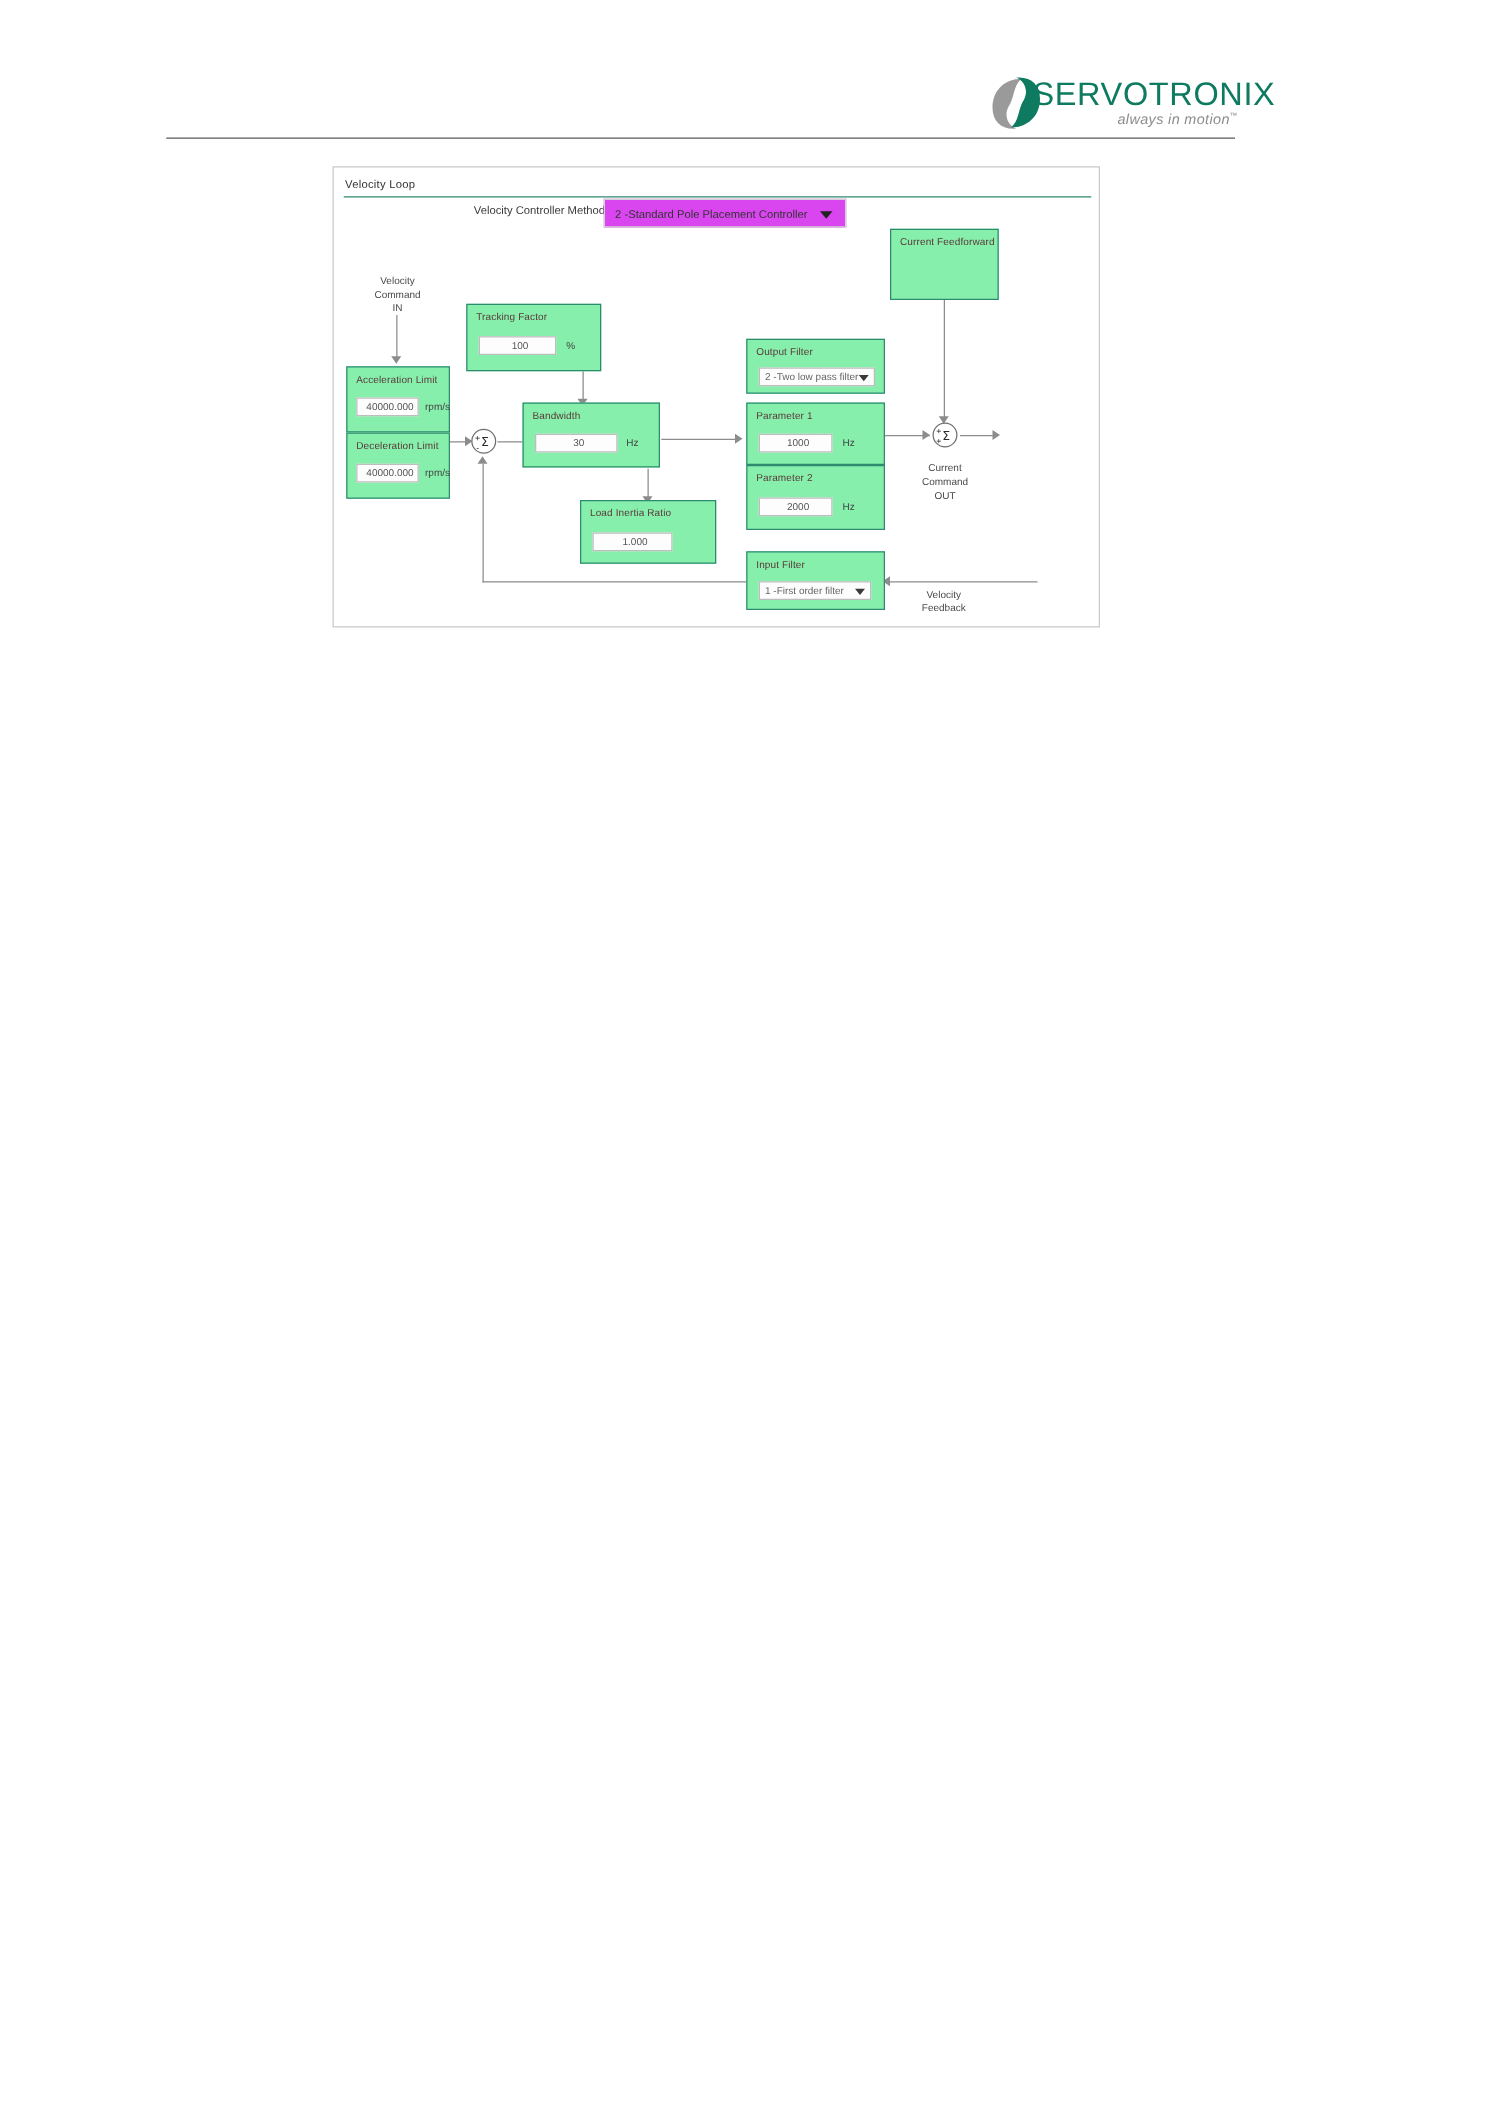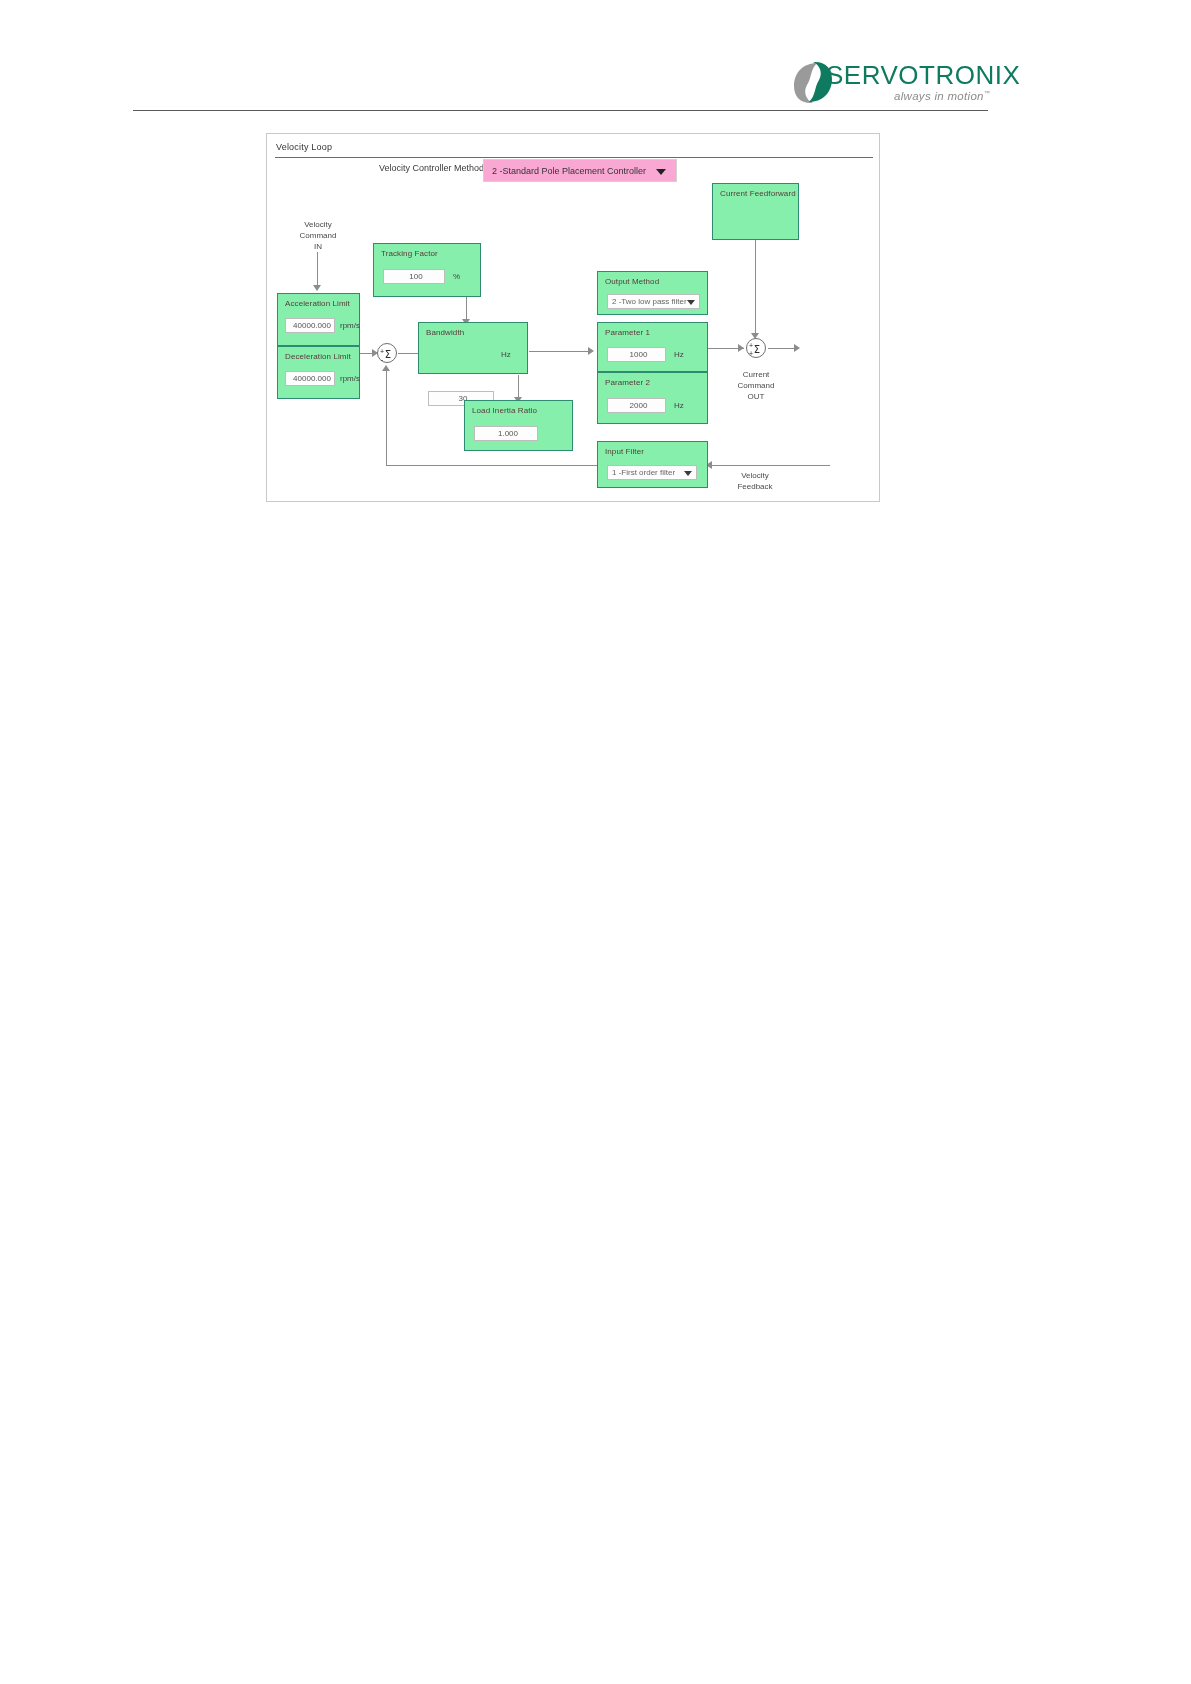--- a/index.html
+++ b/index.html
@@ -141,21 +141,21 @@
     left: 379px; top: 163px;
     font-size: 9px;
     color: #3a3a3a;
     white-space: nowrap;
   }
   #method-select {
     position: absolute;
     left: 483px; top: 159px;
     width: 194px; height: 23px;
     border: 1px solid #d2d2d2;
-    background: #f9a8d4;
+    background: #d946ef;
     font-size: 9px;
     color: #333333;
     line-height: 22px;
     padding-left: 8px;
     white-space: nowrap;
   }
   #method-select .caret {
     position: absolute;
     right: 10px; top: 9px;
     width: 0; height: 0;
@@ -318,31 +318,31 @@
 </div>
 
 <div class="blk" style="left:373px; top:243px; width:108px; height:54px;">
   <div class="blk-label">Tracking Factor</div>
   <div class="fld" style="left:9px; top:25px; width:62px;">100</div>
   <div class="unit" style="left:79px; top:28px;">%</div>
 </div>
 
 <div class="blk" style="left:418px; top:322px; width:110px; height:52px;">
   <div class="blk-label">Bandwidth</div>
-  <div class="fld" style="left:9px; top:24px; width:66px;margin-top:44px;">30</div>
+  <div class="fld" style="left:9px; top:24px; width:66px;">30</div>
   <div class="unit" style="left:82px; top:27px;">Hz</div>
 </div>
 
 <div class="blk" style="left:464px; top:400px; width:109px; height:51px;">
   <div class="blk-label">Load Inertia Ratio</div>
   <div class="fld" style="left:9px; top:25px; width:64px;">1.000</div>
 </div>
 
 <div class="blk" style="left:597px; top:271px; width:111px; height:44px;">
-  <div class="blk-label">Output Method</div>
+  <div class="blk-label">Output Filter</div>
   <div class="sel" style="left:9px; top:22px; width:93px;">
     <span>2 -Two low pass filter</span>
     <span class="caret"></span>
   </div>
 </div>
 
 <div class="blk" style="left:597px; top:322px; width:111px; height:50px;">
   <div class="blk-label">Parameter 1</div>
   <div class="fld" style="left:9px; top:24px; width:59px;">1000</div>
   <div class="unit" style="left:76px; top:27px;">Hz</div>

